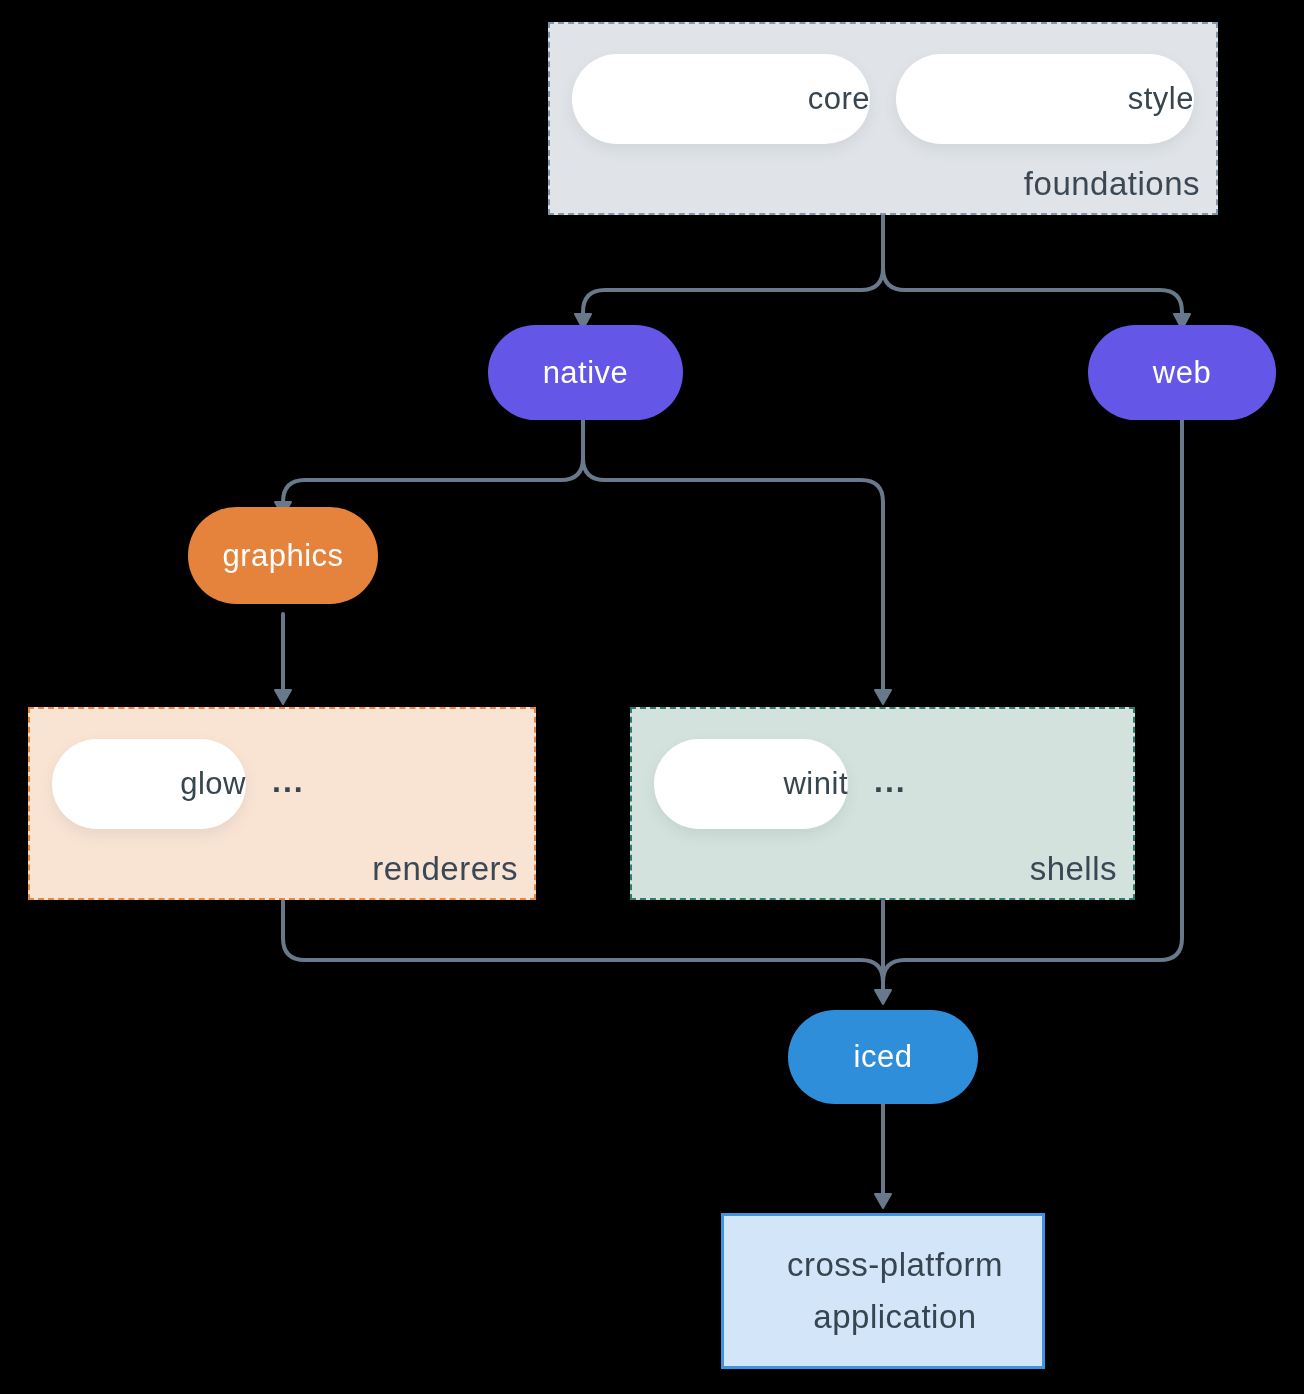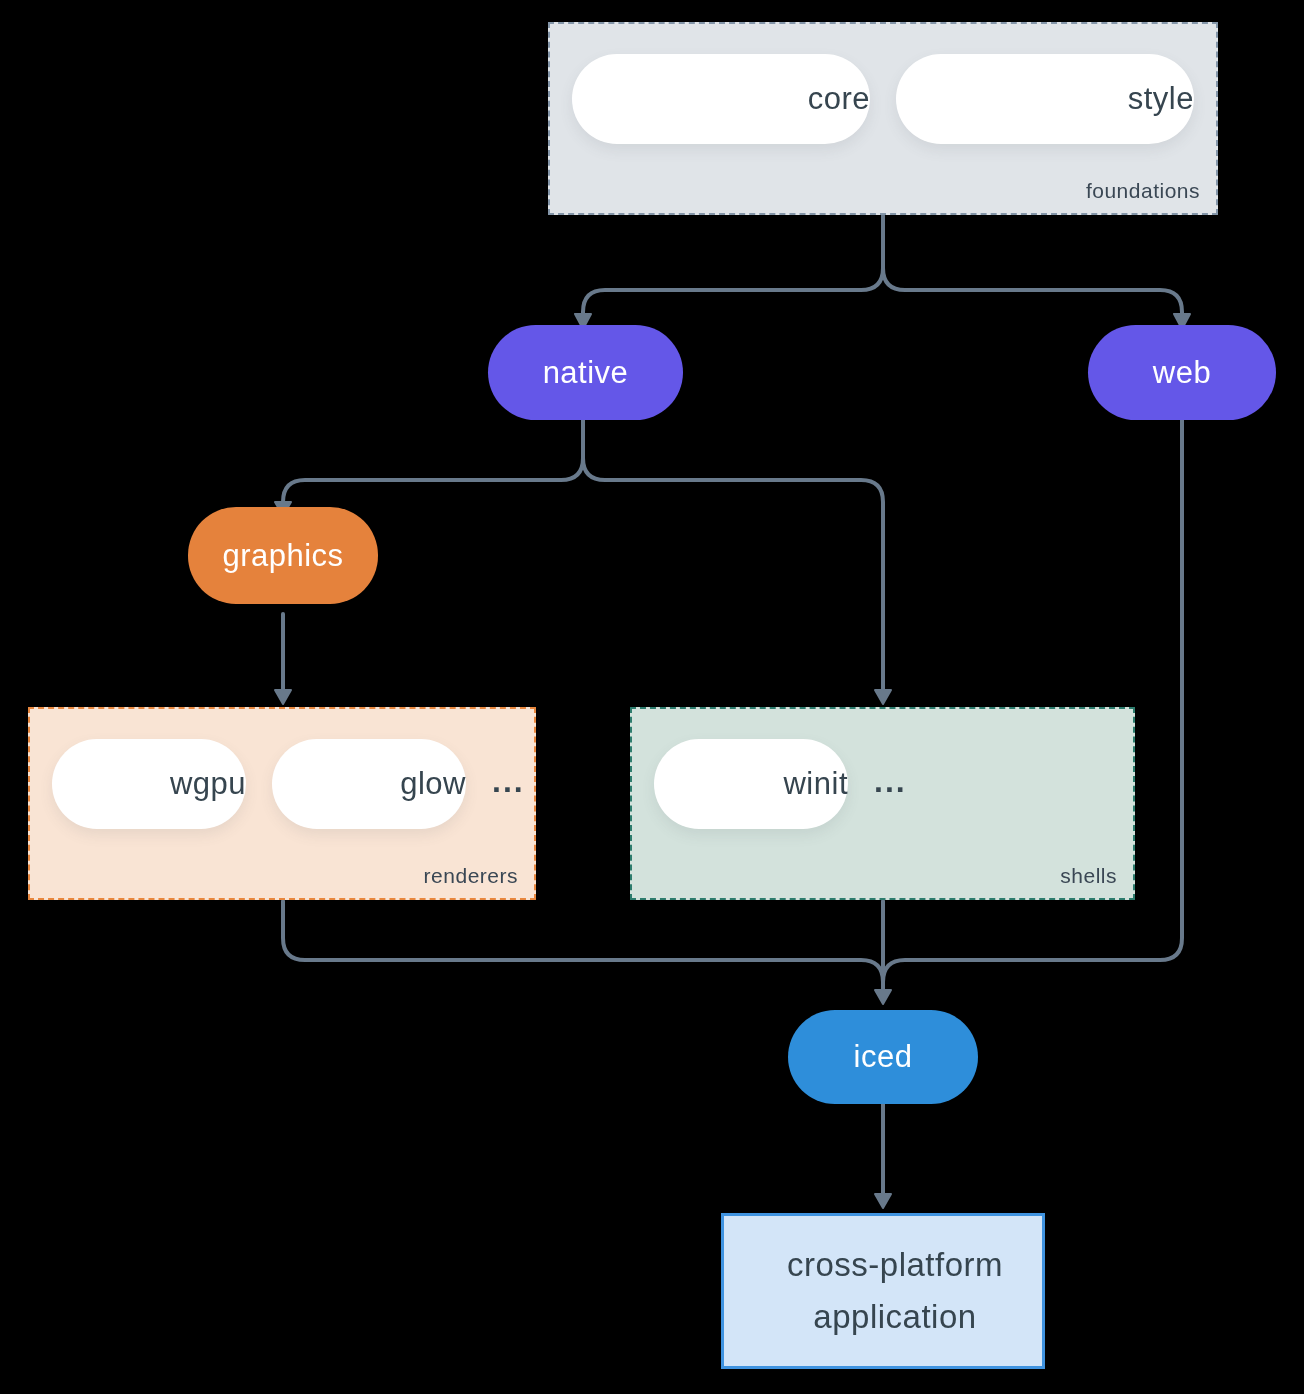--- a/index.html
+++ b/index.html
@@ -73,21 +73,21 @@
     box-shadow:0 6px 14px rgba(80,90,100,0.10);
   }
   .group-foundations .pill-white{flex:1 1 0;}
   .ellipsis{
     align-self:center;margin-top:-6px;
     font-size:32px;font-weight:700;color:var(--ink);
     letter-spacing:2px;
   }
   .group-label{
     position:absolute;right:16px;bottom:10px;
-    font-size:21px;color:#3a4754;letter-spacing:0.5px;
+    font-size:33px;color:#3a4754;letter-spacing:0.5px;
   }
   .node{
     position:absolute;border-radius:48px;
     display:flex;align-items:center;justify-content:center;
     color:var(--white);font-size:31px;letter-spacing:0.5px;
   }
   .node-native{left:488px;top:325px;width:195px;height:95px;background:var(--purple);}
   .node-web{left:1088px;top:325px;width:188px;height:95px;background:var(--purple);}
   .node-graphics{left:188px;top:507px;width:190px;height:97px;background:var(--orange);}
   .node-iced{left:788px;top:1010px;width:190px;height:94px;background:var(--blue);}
@@ -152,23 +152,20 @@
     <span>web</span>
   </div>
 
   <div class="node node-graphics">
     <span>graphics</span>
   </div>
 
   <div class="group group-renderers">
     <div class="pill-row">
       <div class="pill pill-white">
-        <span>wgpu</span>
-      </div>
-      <div class="pill pill-white">
         <span>glow</span>
       </div>
       <div class="ellipsis">...</div>
     </div>
     <div class="group-label">renderers</div>
   </div>
 
   <div class="group group-shells">
     <div class="pill-row">
       <div class="pill pill-white">

